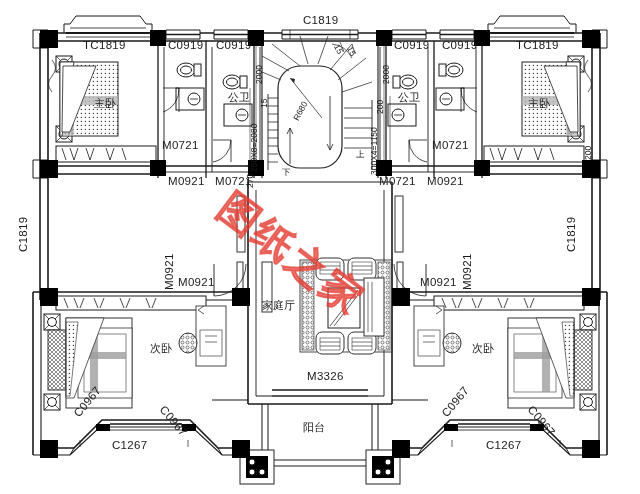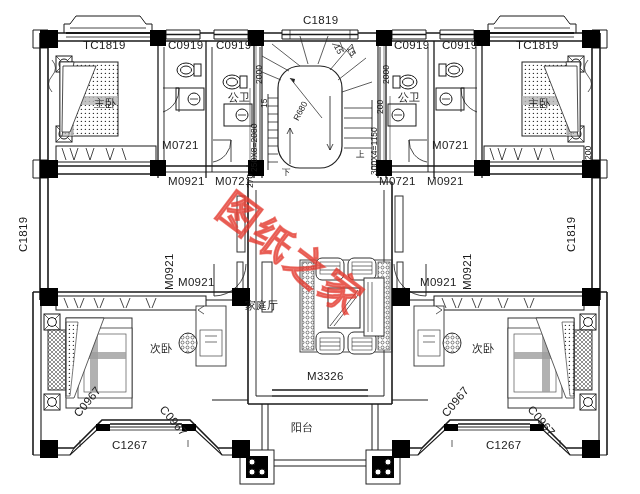--- a/index.html
+++ b/index.html
@@ -407,24 +407,24 @@
     <rect x="232" y="440" width="18" height="18"></rect>
     <rect x="392" y="440" width="18" height="18"></rect>
     <rect x="582" y="440" width="18" height="18"></rect>
   </g>
 </svg>
 
 <div class="lbl room" style="left:94px;top:98px">主卧</div>
 <div class="lbl room" style="left:228px;top:92px">公卫</div>
 <div class="lbl room" style="left:398px;top:92px">公卫</div>
 <div class="lbl room" style="left:528px;top:98px">主卧</div>
-<div class="lbl room" style="left:245px;top:300px">家庭厅</div>
+<div class="lbl room" style="left:262px;top:300px">家庭厅</div>
 <div class="lbl room" style="left:150px;top:343px">次卧</div>
 <div class="lbl room" style="left:472px;top:343px">次卧</div>
-<div class="lbl room" style="left:291px;top:422px">阳台</div>
+<div class="lbl room" style="left:303px;top:422px">阳台</div>
 
 <div class="lbl code" style="left:83px;top:40px">TC1819</div>
 <div class="lbl code" style="left:168px;top:40px">C0919</div>
 <div class="lbl code" style="left:216px;top:40px">C0919</div>
 <div class="lbl code" style="left:303px;top:15px">C1819</div>
 <div class="lbl code" style="left:394px;top:40px">C0919</div>
 <div class="lbl code" style="left:442px;top:40px">C0919</div>
 <div class="lbl code" style="left:516px;top:40px">TC1819</div>
 
 <div class="lbl code" style="left:162px;top:140px">M0721</div>

